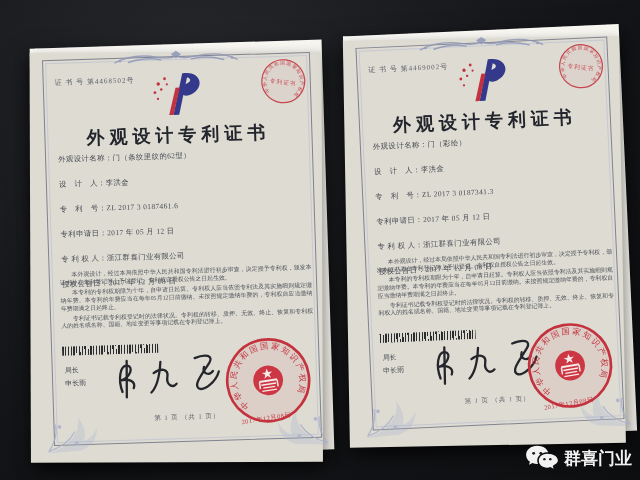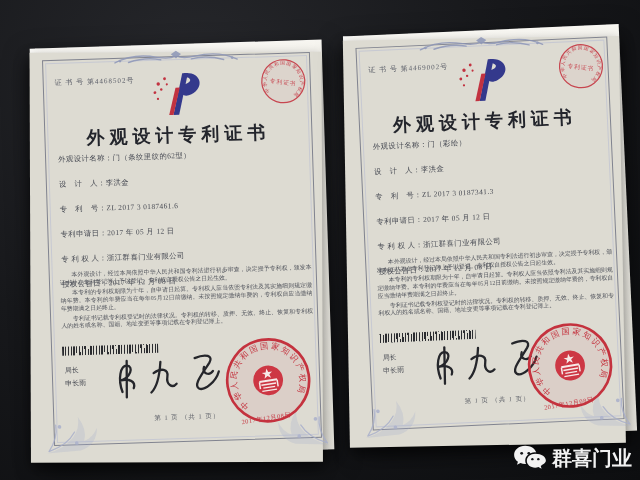--- a/index.html
+++ b/index.html
@@ -39,21 +39,21 @@
   .body p{margin:0 0 2px 0;text-indent:2em;}
   .barcode{position:absolute;top:299px;left:23px;width:96px;height:9px;
     background:repeating-linear-gradient(90deg,#2b2c30 0 1.5px,transparent 1.5px 3.1px,#2b2c30 3.1px 4px,transparent 4px 5.6px);}
   .director{position:absolute;top:317px;left:25px;font-size:7px;line-height:1.9;color:#4a4d55;}
   .signature{position:absolute;top:306px;left:66px;width:134px;height:48px;color:#25262b;transform:rotate(-3deg);}
   .big-seal{position:absolute;top:295px;right:20px;width:88px;height:88px;transform:rotate(-7deg);}
   .seal-date{position:absolute;top:373px;right:42px;font-size:6.4px;color:#c4323e;transform:rotate(-7deg);letter-spacing:.5px;}
   .page-no{position:absolute;bottom:32px;left:0;width:100%;text-align:center;font-size:6.4px;color:#5b5e66;letter-spacing:1px;}
   
   .watermark{position:absolute;right:8px;bottom:8px;display:flex;align-items:center;gap:6px;
-    color:#fff;font-family:"Liberation Sans","DejaVu Sans",sans-serif;font-weight:bold;font-size:20px;opacity:.95;}
+    color:#fff;font-family:"Liberation Sans","DejaVu Sans",sans-serif;font-weight:bold;font-size:17px;opacity:.95;}
   .watermark svg{width:32px;height:27px;}
   .seal-ring{fill:#c4323e;font-size:8px;letter-spacing:2px;font-family:"Liberation Serif",serif;}
   .seal-ring-sm{fill:#c4323e;font-size:4.6px;letter-spacing:1px;font-family:"Liberation Serif",serif;}
   .seal-center-sm{fill:#c4323e;font-size:5.6px;letter-spacing:1px;font-family:"Liberation Serif",serif;}
 </style>
 </head>
 <body>
 
 <svg width="0" height="0" style="position:absolute">
   <defs>

